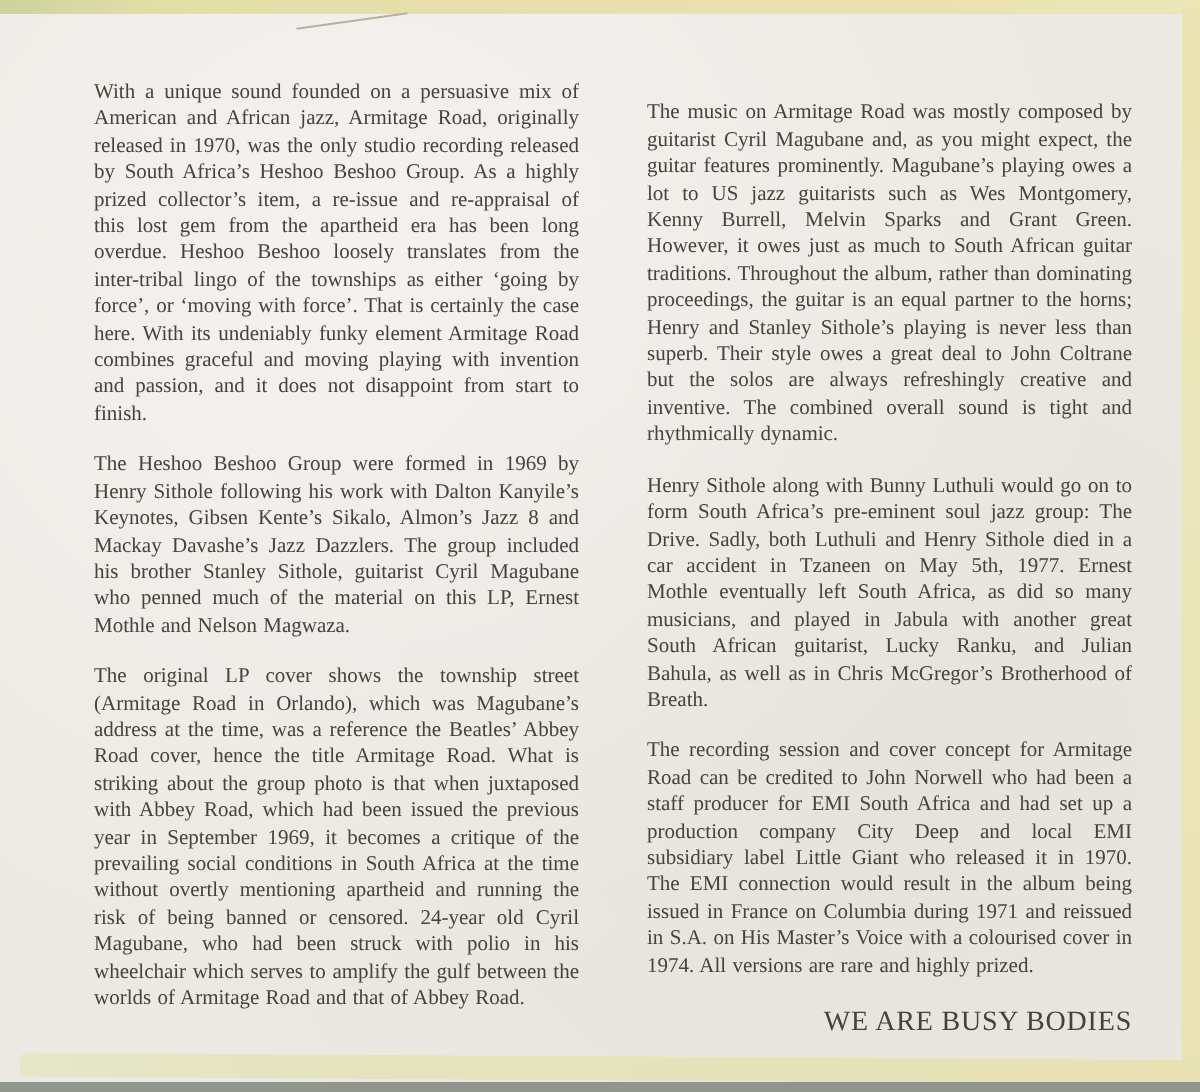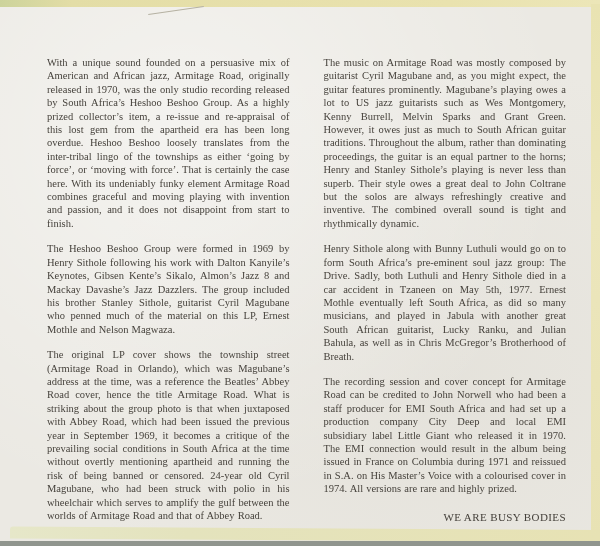--- a/index.html
+++ b/index.html
@@ -31,34 +31,35 @@
   }
   .edge-bottom-gray{
     position:absolute;left:0;right:0;bottom:0;height:5px;
     background:#90958e;
   }
   .scratch{
     position:absolute;left:148px;top:10px;width:56px;height:1px;
     background:#b5b1a2;transform:rotate(-8deg);
   }
   .content{
-    position:absolute;top:56px;left:47px;right:34px;
+    position:absolute;top:40px;left:47px;right:34px;
     display:flex;gap:34px;
     color:#46423c;
+    align-items:flex-end;
   }
   .col{flex:1 1 0;min-width:0;}
   .para{
     margin:0 0 12px 0;
     font-size:10.5px;line-height:13.4px;
     text-align:justify;
     word-spacing:0.5px;
   }
   .credit{
     margin:15px 0 0 0;
-    font-size:11px;line-height:13.4px;
+    font-size:14px;line-height:13.4px;
     text-align:right;
     letter-spacing:0.4px;
     color:#45413b;
   }
 </style>
 </head>
 <body>
 
 <div class="scan">
   <div class="edge-top"></div>

